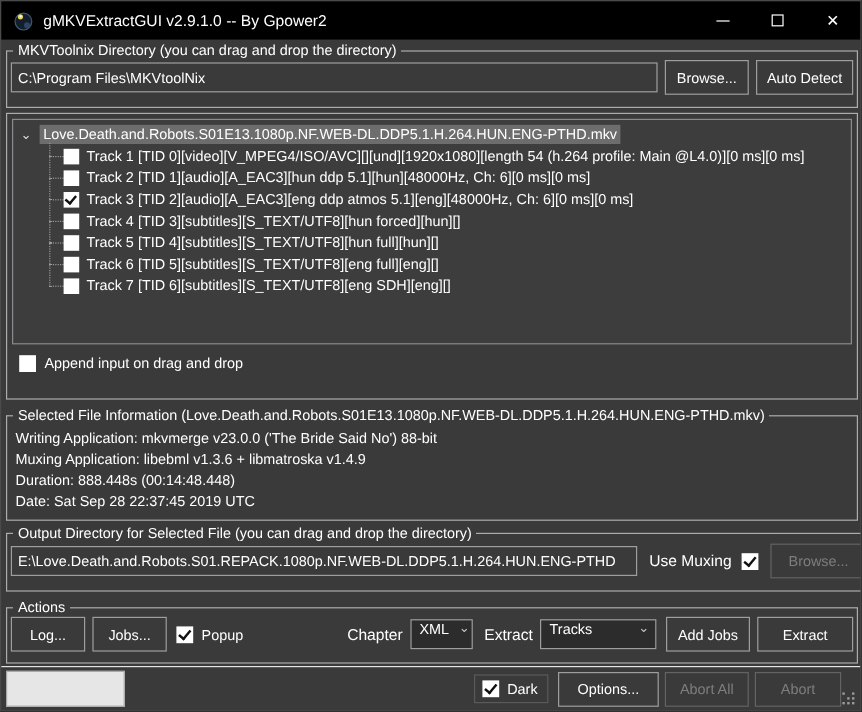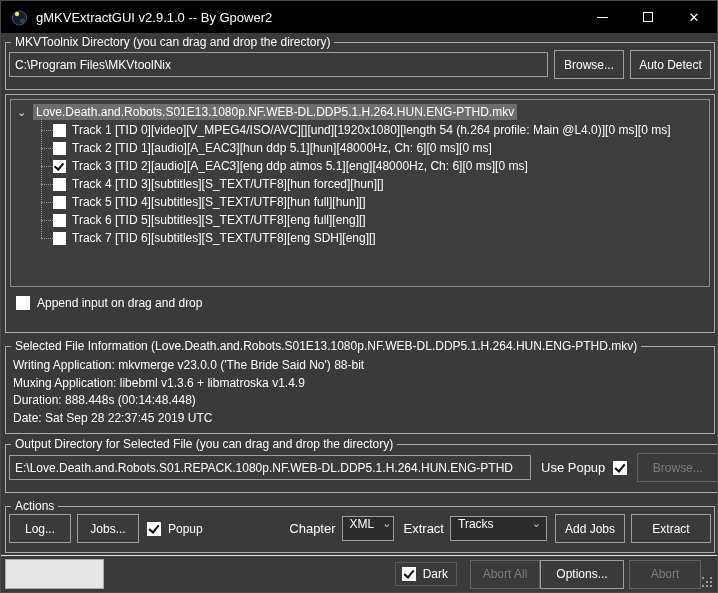--- a/index.html
+++ b/index.html
@@ -208,21 +208,21 @@
       <div>Duration: 888.448s (00:14:48.448)</div>
       <div>Date: Sat Sep 28 22:37:45 2019 UTC</div>
     </div>
   </fieldset>
 
   <fieldset class="g-outputdir">
     <legend>Output Directory for Selected File (you can drag and drop the directory)</legend>
     <div class="row" style="gap:10px; margin-top:2px;">
       <input class="textbox" style="width: 522px; flex: 0 0 auto;" type="text" value="E:\Love.Death.and.Robots.S01.REPACK.1080p.NF.WEB-DL.DDP5.1.H.264.HUN.ENG-PTHD">
       <div class="cbrow" style="gap:8px;">
-        <span class="lbl" style="font-size:13px;">Use Popup</span>
+        <span class="lbl" style="font-size:13px;">Use Muxing</span>
         <span class="cb checked"></span>
       </div>
       <button class="btn disabled" style="width:81px; margin-left:auto;" disabled="">Browse...</button>
     </div>
   </fieldset>
 
   <fieldset class="g-actions">
     <legend>Actions</legend>
     <div class="row" style="gap:6px; margin-top:1px;">
       <button class="btn" style="width:62px;">Log...</button>
@@ -247,19 +247,19 @@
   </fieldset>
 
   <div class="sep-line"></div>
   <div class="statusbar">
     <div class="progress"></div>
     <div style="flex:1;"></div>
     <div class="cbrow dark-box">
       <span class="cb checked"></span>
       <span class="lbl">Dark</span>
     </div>
+    <button class="btn" style="width:84px;">Options...</button>
     <button class="btn disabled" style="width:70px; margin-left:5px;" disabled="">Abort All</button>
-    <button class="btn" style="width:84px;">Options...</button>
     <button class="btn disabled" style="width:72px; margin-left:5px;" disabled="">Abort</button>
   </div>
   <div class="grip"></div>
 
 </div>
 
 </body></html>

